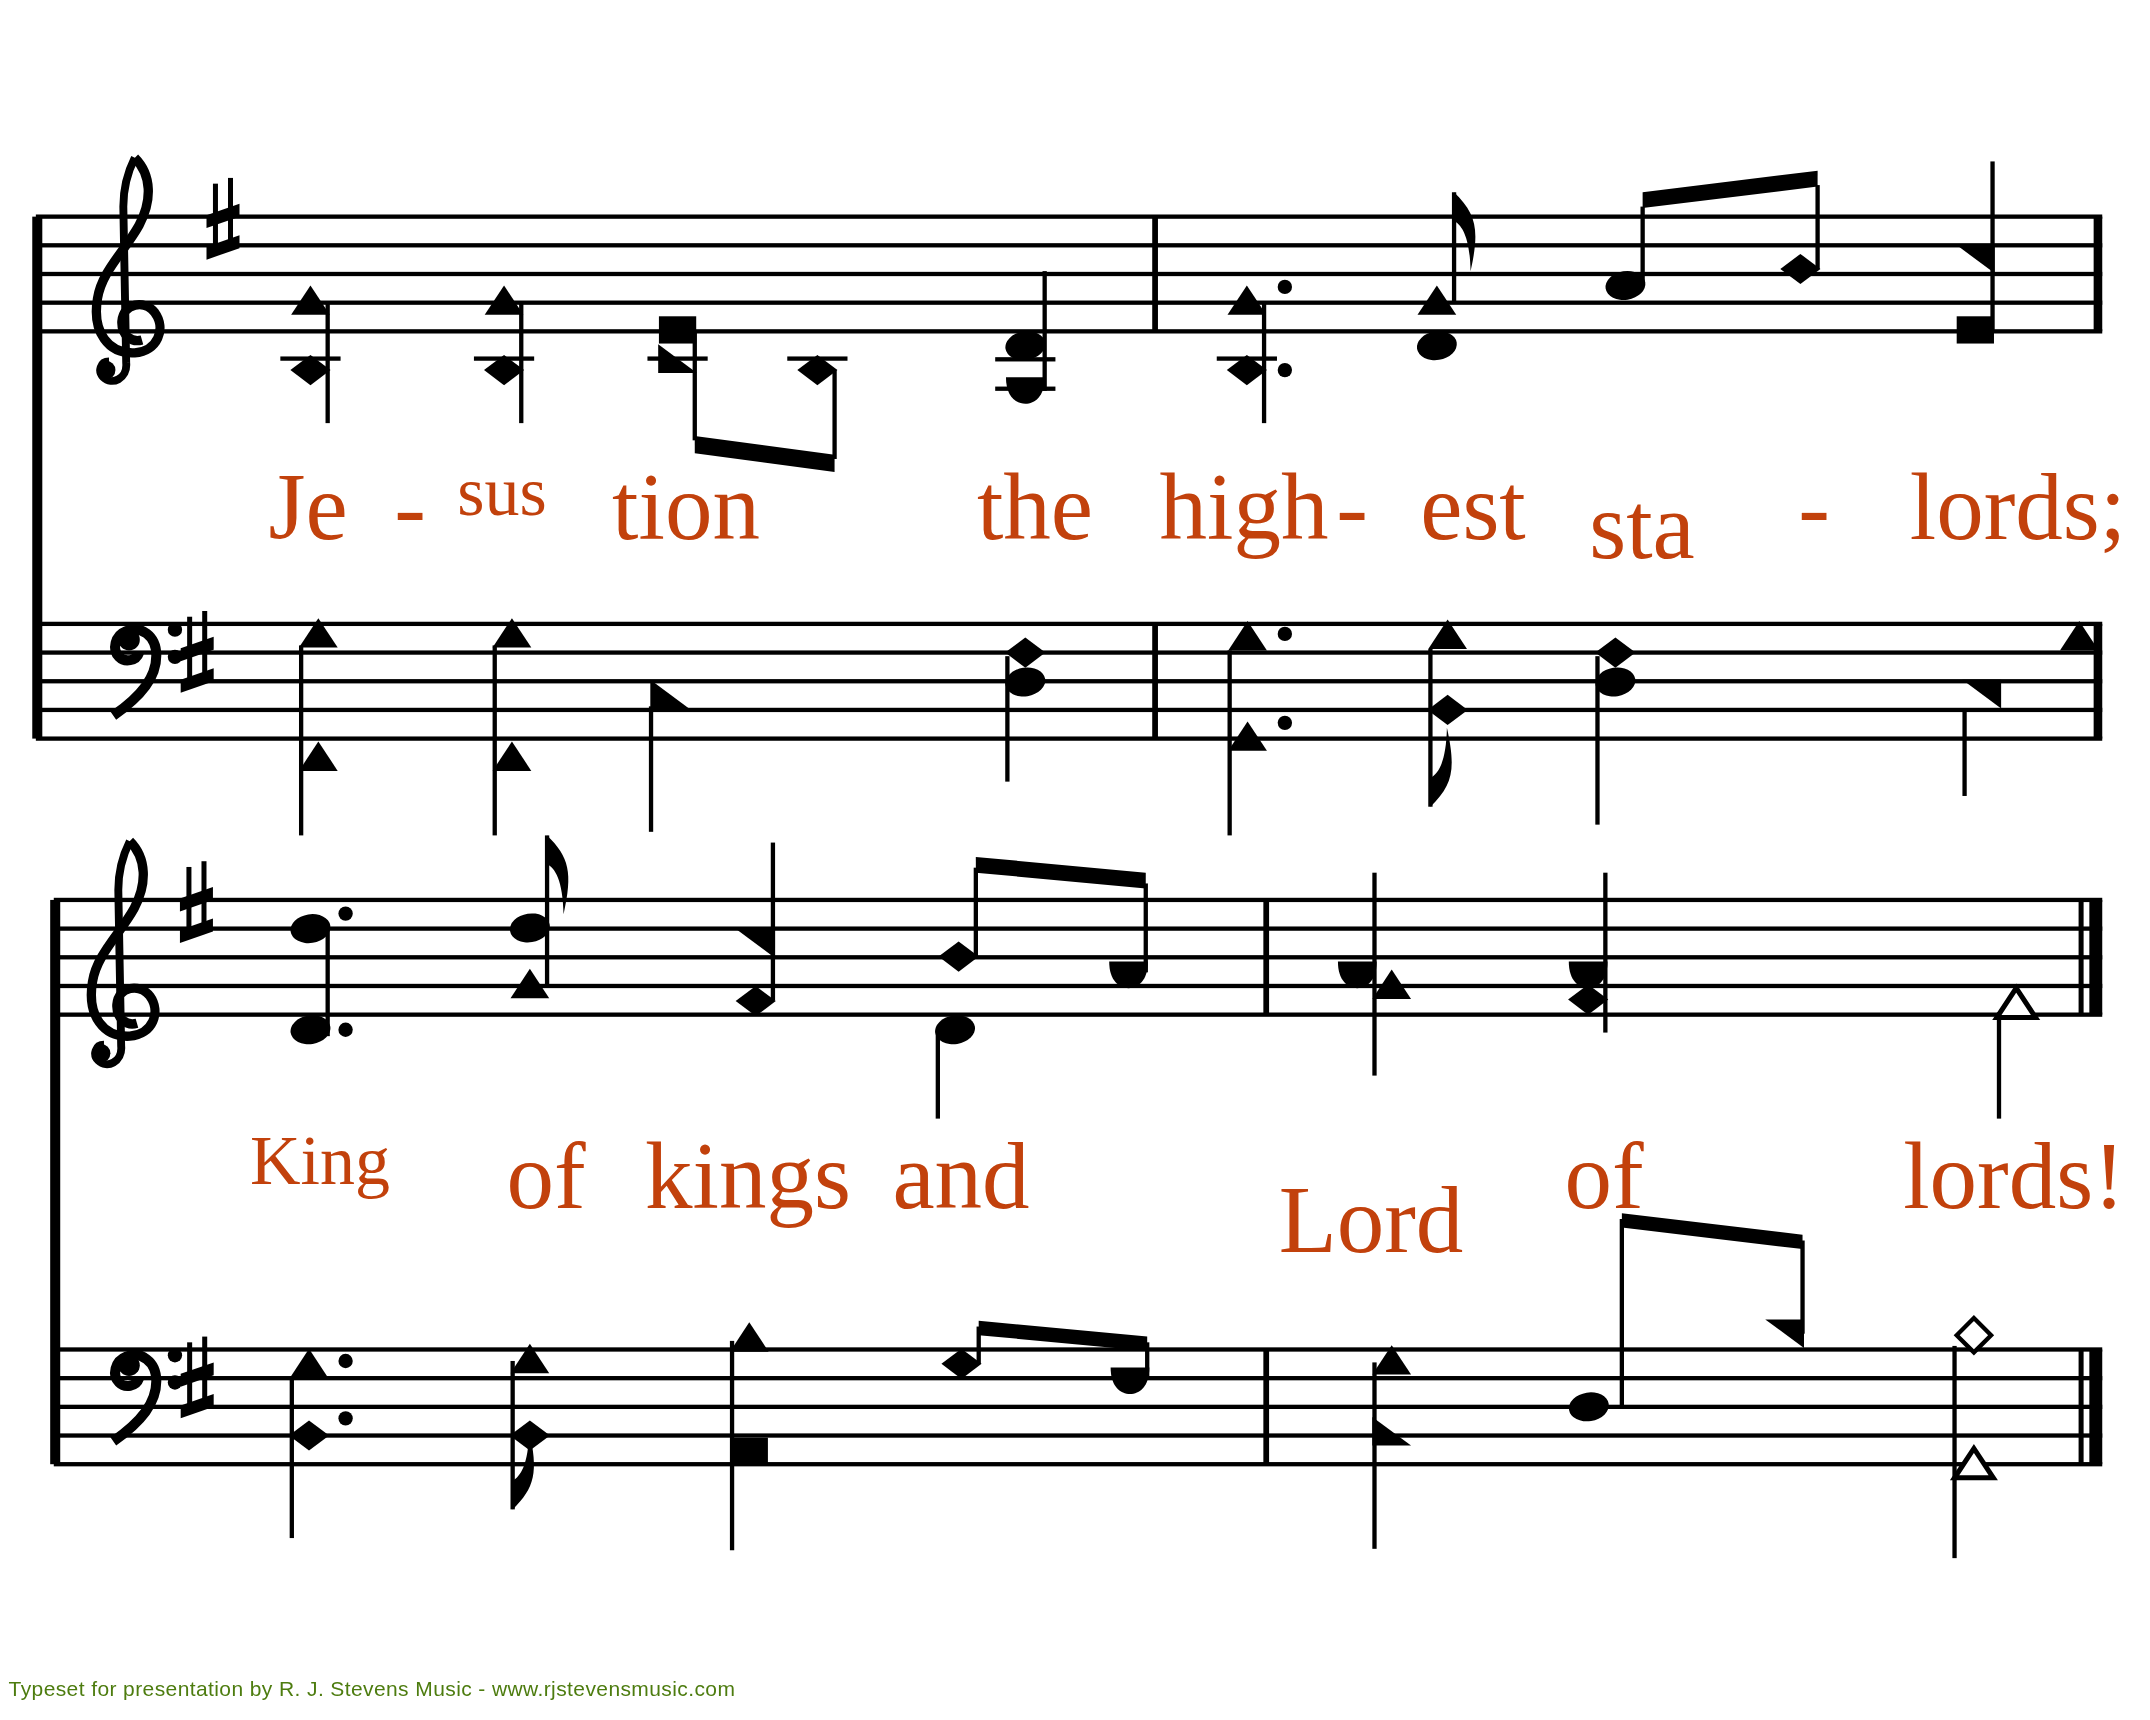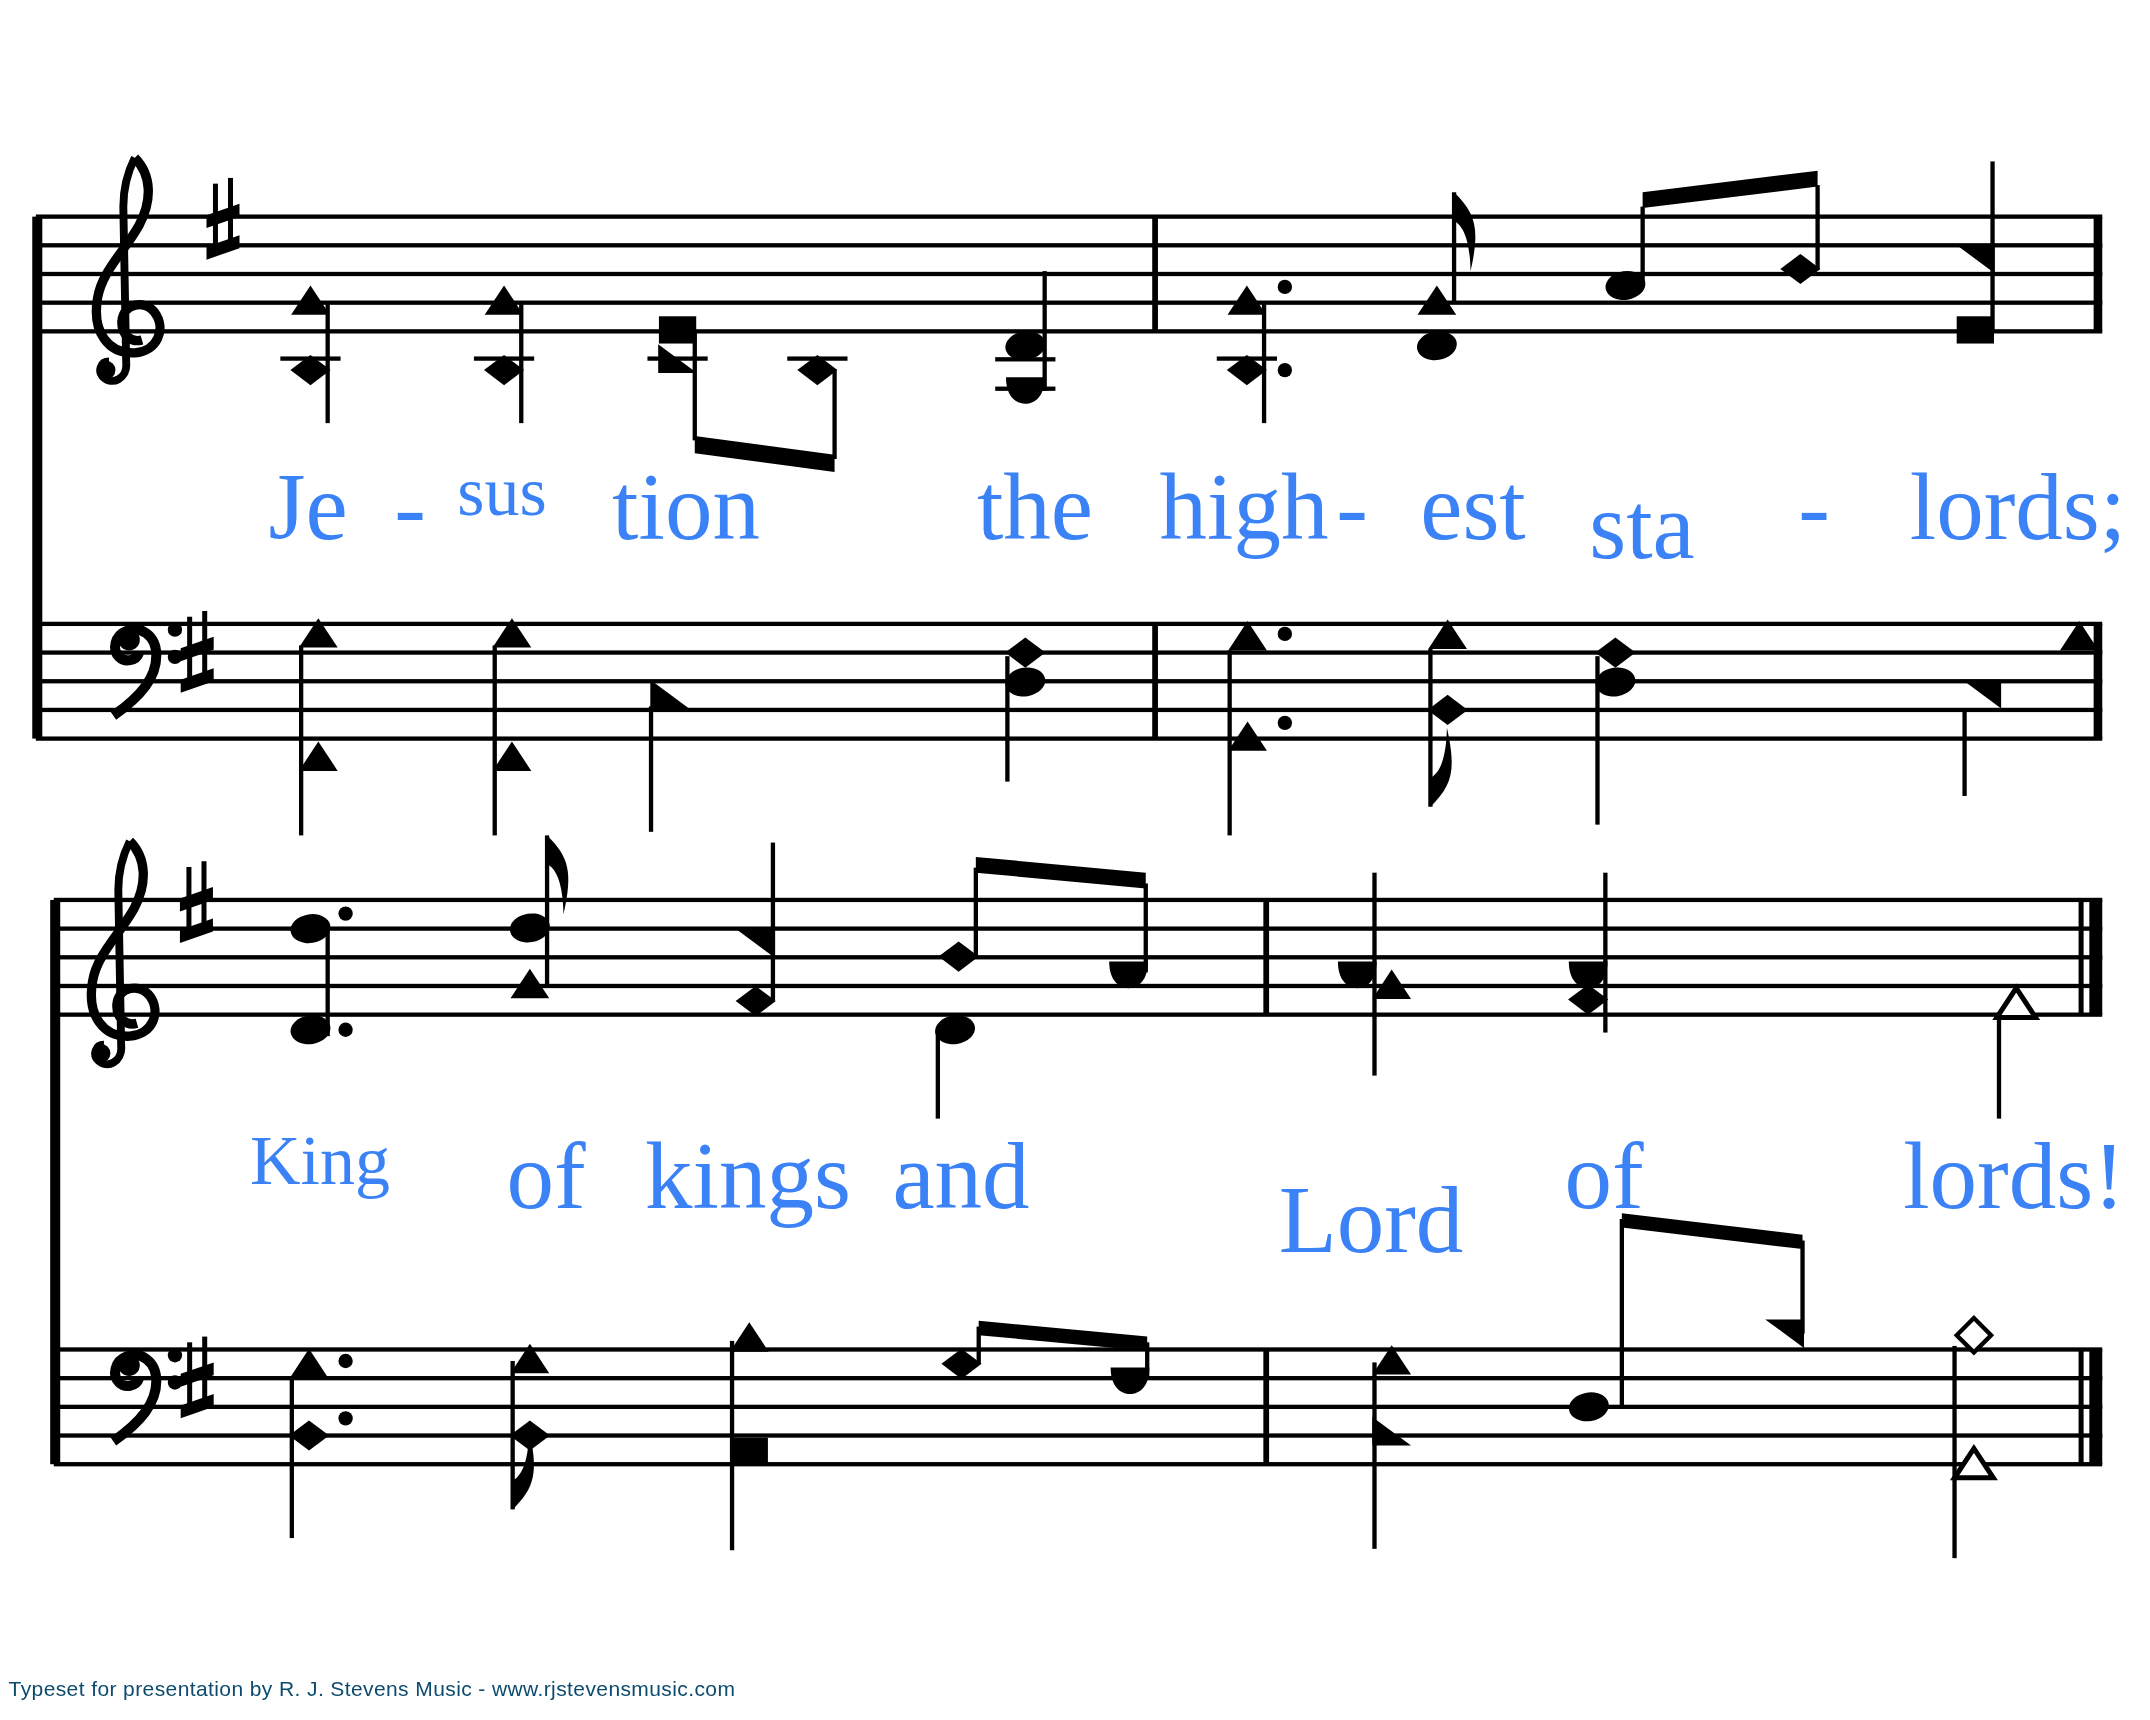--- a/index.html
+++ b/index.html
@@ -1,21 +1,21 @@
 <!DOCTYPE html>
 <html style="font-size:11.5px"><head>
 <meta charset="utf-8">
 <style>
   html,body{margin:0;padding:0;background:#fff;}
   #page{position:relative;width:2151px;height:1721px;background:#fff;overflow:hidden;
         font-family:"Liberation Serif",serif;}
   #score{position:absolute;left:0;top:0;}
-  .lyric{position:absolute;color:#3b82f6;white-space:nowrap;transform:translateX(-50%);
+  .lyric{position:absolute;color:#c2410c;white-space:nowrap;transform:translateX(-50%);
          font-family:"Liberation Serif",serif;}
-  #footer{position:absolute;color:#0c4a6e;font-family:"Liberation Sans",sans-serif;
+  #footer{position:absolute;color:#4d7c0f;font-family:"Liberation Sans",sans-serif;
           letter-spacing:0.4px;white-space:nowrap;}
 </style>
 </head>
 <body>
 
 <div id="page">
   <svg id="score" width="2151" height="1721" viewBox="0 0 3000 2400">
       <rect x="50" y="299" width="2882" height="6" fill="#000000"></rect>
       <rect x="50" y="339" width="2882" height="6" fill="#000000"></rect>
       <rect x="50" y="379" width="2882" height="6" fill="#000000"></rect>

